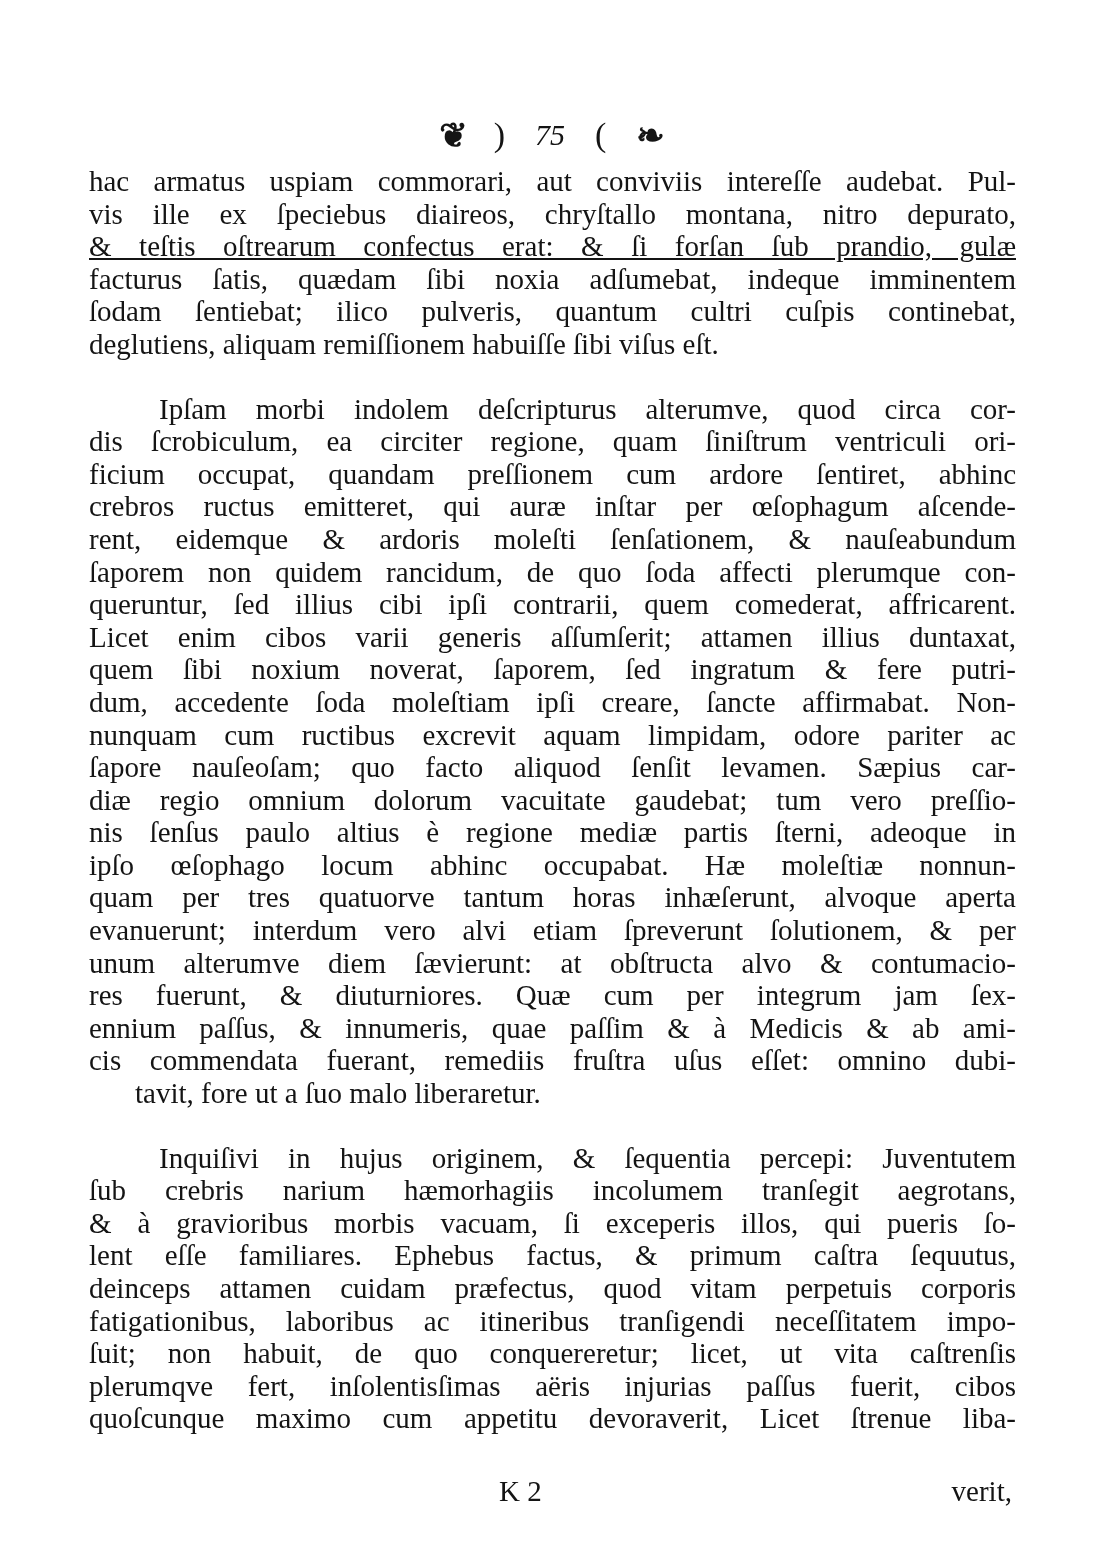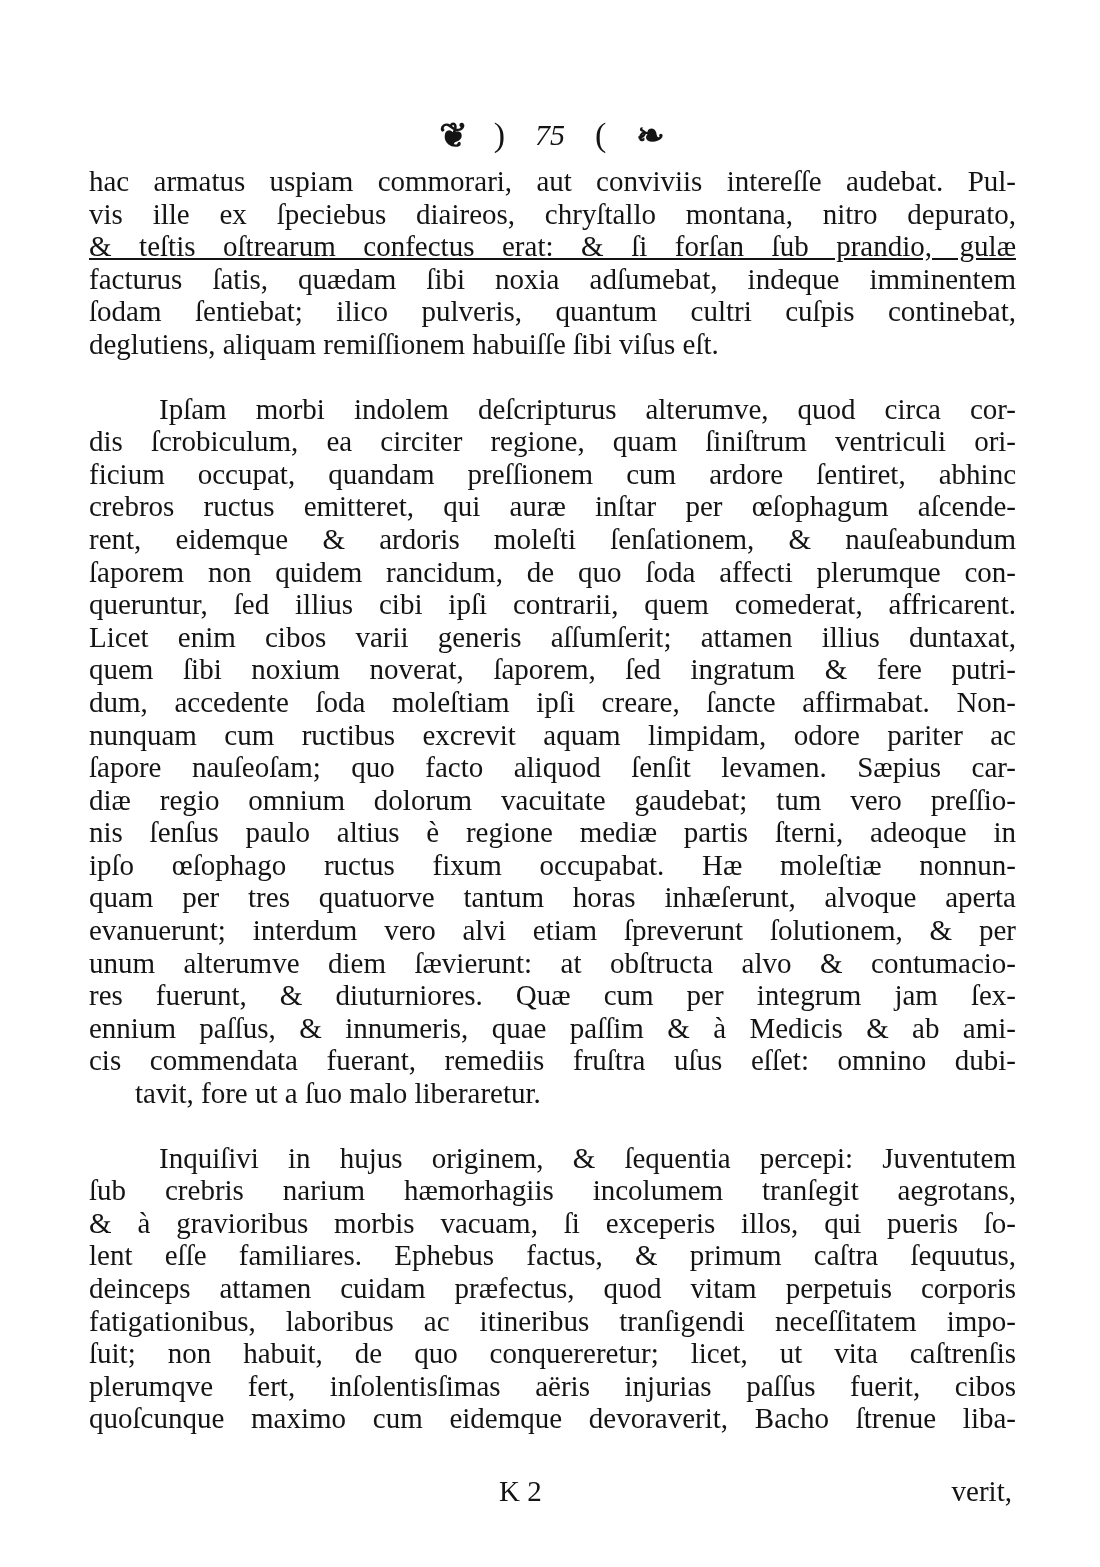--- a/index.html
+++ b/index.html
@@ -52,40 +52,40 @@
         <span class="line" style="white-space: normal; overflow: hidden;">rent, eidemque &amp; ardoris moleſti ſenſationem, &amp; nauſeabundum</span>
         <span class="line" style="white-space: normal; overflow: hidden;">ſaporem non quidem rancidum, de quo ſoda affecti plerumque con-</span>
         <span class="line" style="white-space: normal; overflow: hidden;">queruntur, ſed illius cibi ipſi contrarii, quem comederat, affricarent.</span>
         <span class="line" style="white-space: normal; overflow: hidden;">Licet enim cibos varii generis aſſumſerit; attamen illius duntaxat,</span>
         <span class="line" style="white-space: normal; overflow: hidden;">quem ſibi noxium noverat, ſaporem, ſed ingratum &amp; fere putri-</span>
         <span class="line" style="white-space: normal; overflow: hidden;">dum, accedente ſoda moleſtiam ipſi creare, ſancte affirmabat. Non-</span>
         <span class="line" style="white-space: normal; overflow: hidden;">nunquam cum ructibus excrevit aquam limpidam, odore pariter ac</span>
         <span class="line" style="white-space: normal; overflow: hidden;">ſapore nauſeoſam; quo facto aliquod ſenſit levamen.   Sæpius car-</span>
         <span class="line" style="white-space: normal; overflow: hidden;">diæ regio omnium dolorum vacuitate gaudebat; tum vero preſſio-</span>
         <span class="line" style="white-space: normal; overflow: hidden;">nis ſenſus paulo altius è regione mediæ partis ſterni, adeoque in</span>
-        <span class="line" style="white-space: normal; overflow: hidden;">ipſo œſophago ructus fixum occupabat.     Hæ moleſtiæ nonnun-</span>
+        <span class="line" style="white-space: normal; overflow: hidden;">ipſo œſophago locum abhinc occupabat.     Hæ moleſtiæ nonnun-</span>
         <span class="line" style="white-space: normal; overflow: hidden;">quam per tres quatuorve tantum horas inhæſerunt, alvoque aperta</span>
         <span class="line" style="white-space: normal; overflow: hidden;">evanuerunt; interdum vero alvi etiam ſpreverunt ſolutionem, &amp; per</span>
         <span class="line" style="white-space: normal; overflow: hidden;">unum alterumve diem ſævierunt: at obſtructa alvo &amp; contumacio-</span>
         <span class="line" style="white-space: normal; overflow: hidden;">res fuerunt, &amp; diuturniores.  Quæ cum per integrum jam ſex-</span>
         <span class="line" style="white-space: normal; overflow: hidden;">ennium paſſus, &amp; innumeris, quae paſſim &amp; à Medicis &amp; ab ami-</span>
         <span class="line" style="white-space: normal; overflow: hidden;">cis commendata fuerant, remediis fruſtra uſus eſſet: omnino dubi-</span>
         <span class="line last" style="white-space: normal; overflow: hidden; margin-left: 46px;">tavit, fore ut a ſuo malo liberaretur.</span>
       </div>
       <span class="gap"></span>
       <div>
         <span class="line indent" style="white-space: normal; overflow: hidden;">Inquiſivi in hujus originem, &amp; ſequentia percepi: Juventutem</span>
         <span class="line" style="white-space: normal; overflow: hidden;">ſub crebris narium hæmorhagiis incolumem tranſegit aegrotans,</span>
         <span class="line" style="white-space: normal; overflow: hidden;">&amp; à gravioribus morbis vacuam, ſi exceperis illos, qui pueris ſo-</span>
         <span class="line" style="white-space: normal; overflow: hidden;">lent eſſe familiares.    Ephebus factus, &amp; primum caſtra ſequutus,</span>
         <span class="line" style="white-space: normal; overflow: hidden;">deinceps attamen cuidam præfectus, quod vitam perpetuis corporis</span>
         <span class="line" style="white-space: normal; overflow: hidden;">fatigationibus, laboribus ac itineribus tranſigendi neceſſitatem impo-</span>
         <span class="line" style="white-space: normal; overflow: hidden;">ſuit; non habuit, de quo conquereretur; licet, ut vita caſtrenſis</span>
         <span class="line" style="white-space: normal; overflow: hidden;">plerumqve fert, inſolentisſimas aëris injurias paſſus fuerit, cibos</span>
-        <span class="line" style="white-space: normal; overflow: hidden;">quoſcunque maximo cum eidemque devoraverit, Bacho ſtrenue liba-</span>
+        <span class="line" style="white-space: normal; overflow: hidden;">quoſcunque maximo cum appetitu devoraverit, Licet ſtrenue liba-</span>
       </div>
     </div>
 
   <div class="footer">
     <span class="sig">K 2</span>
     <span class="catch">verit,</span>
   </div>
 </div>
 
 </body></html>

